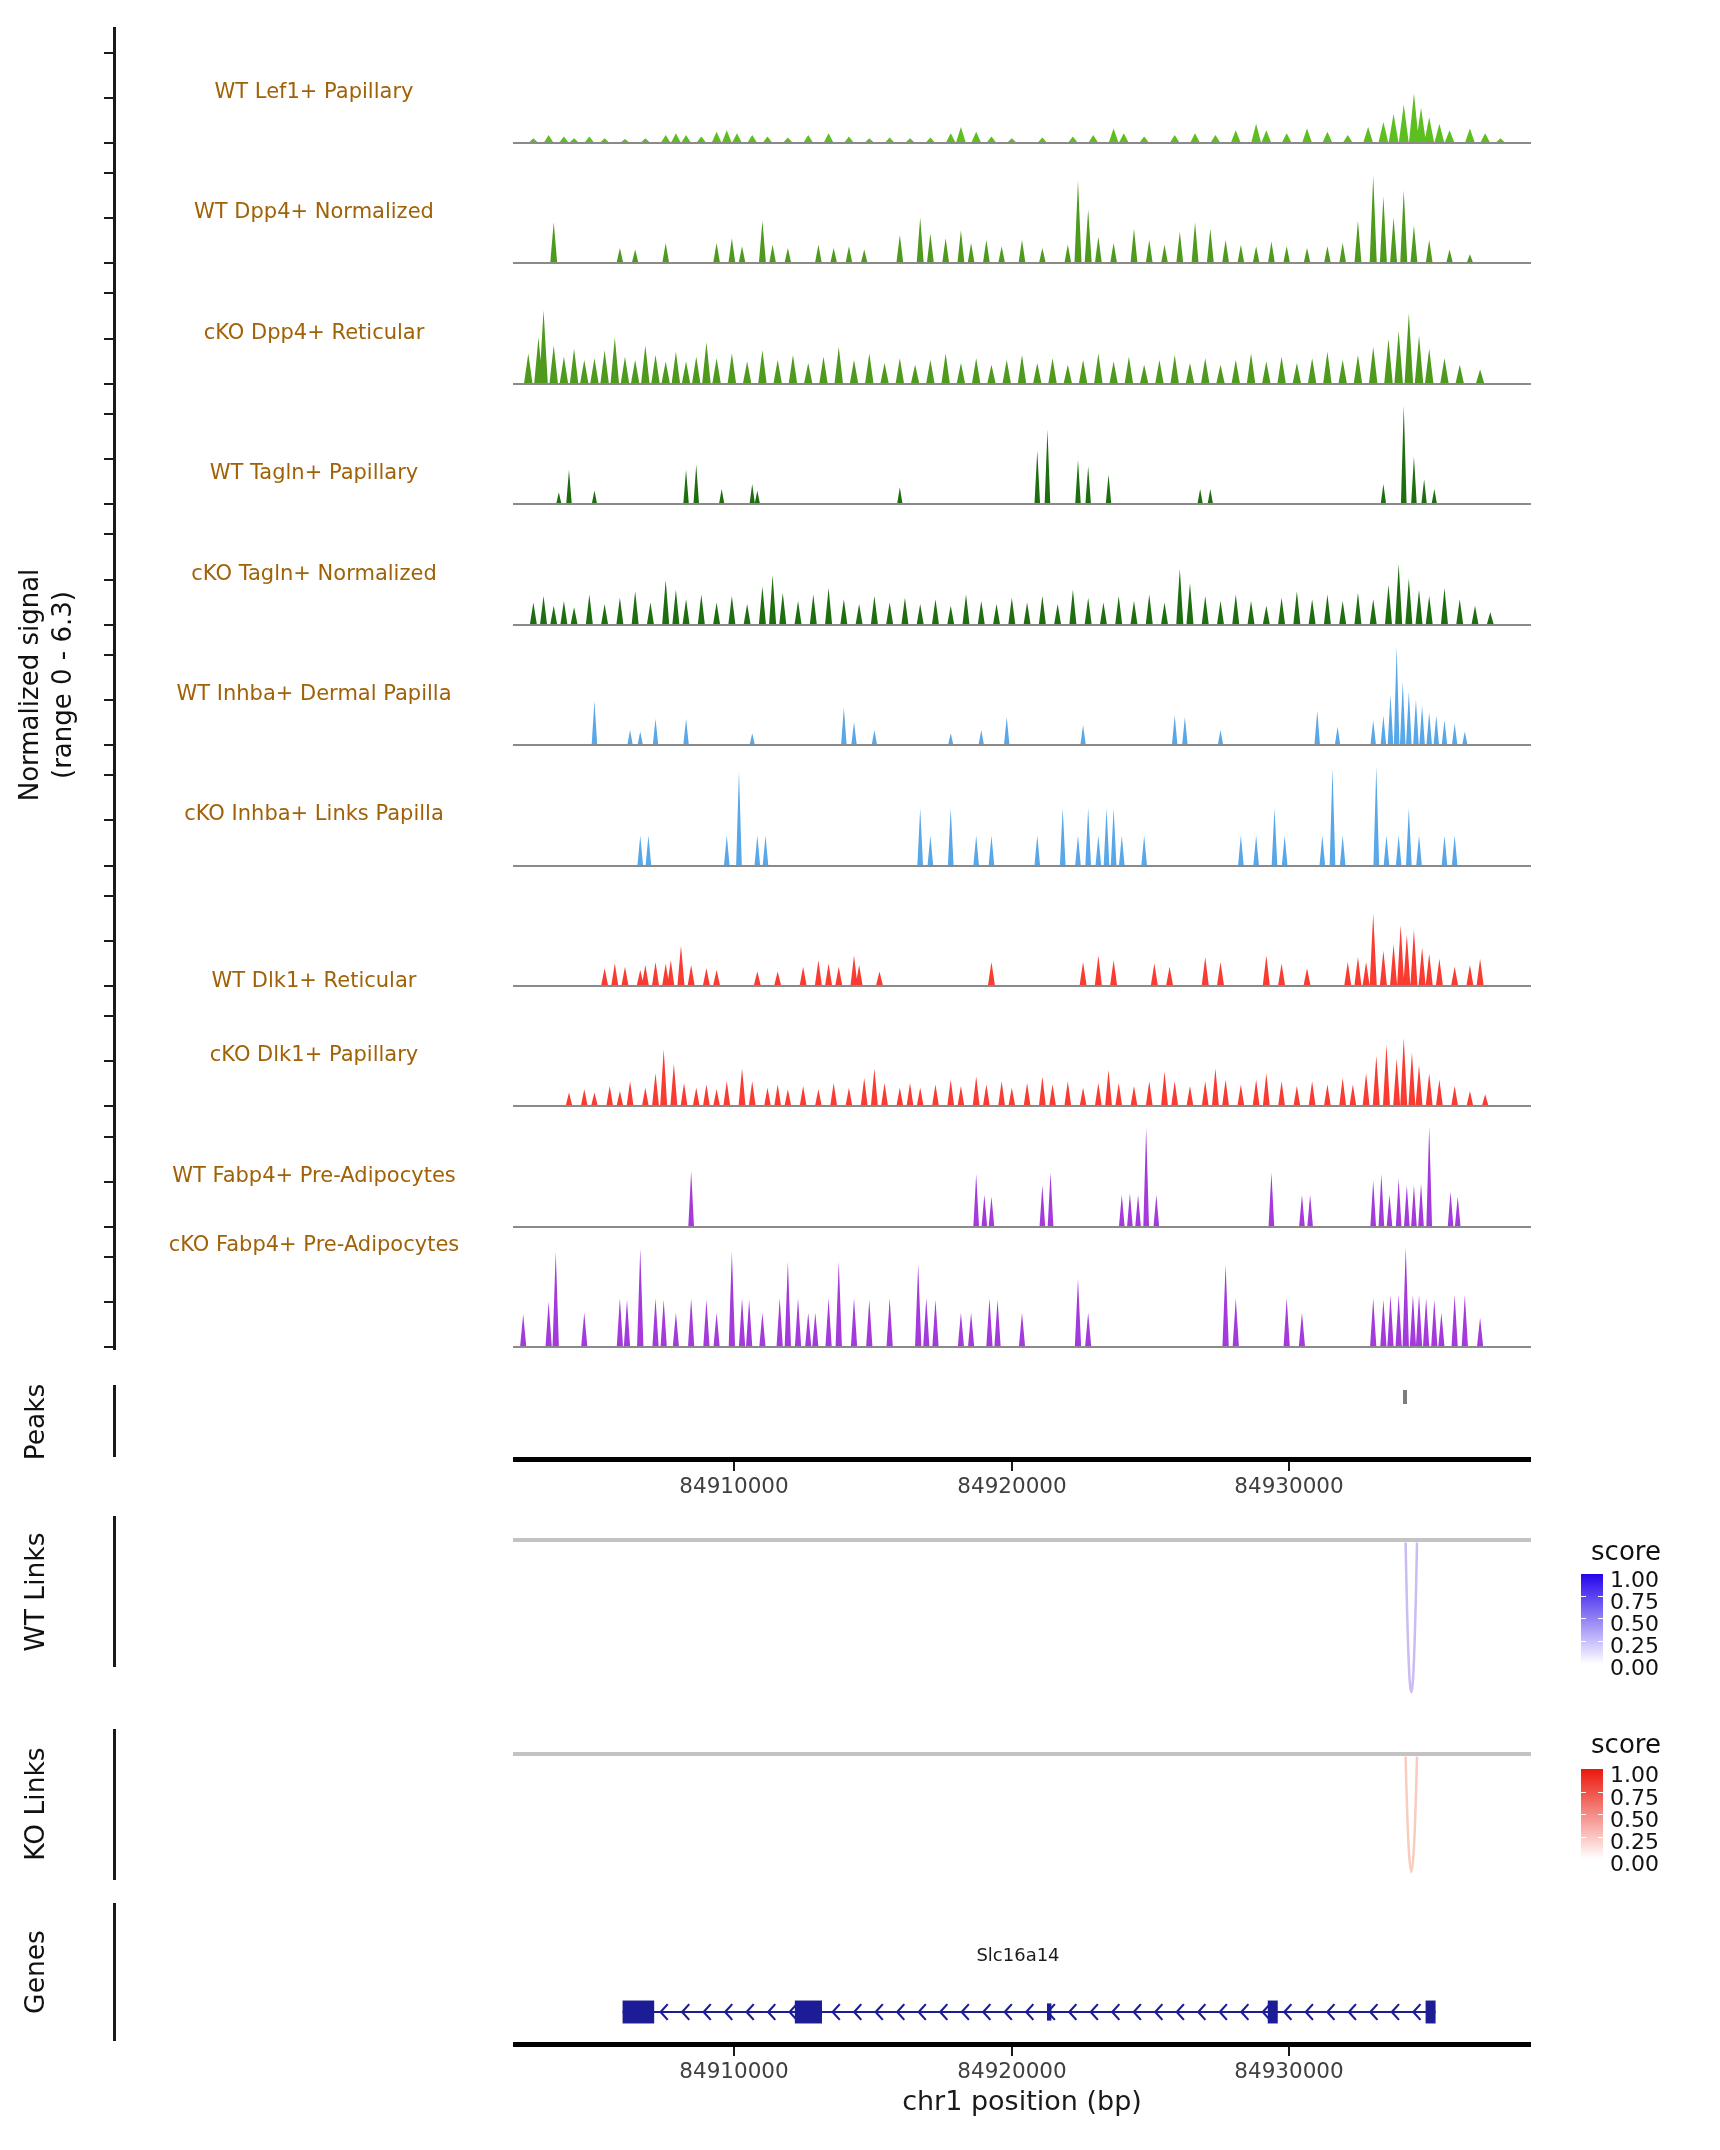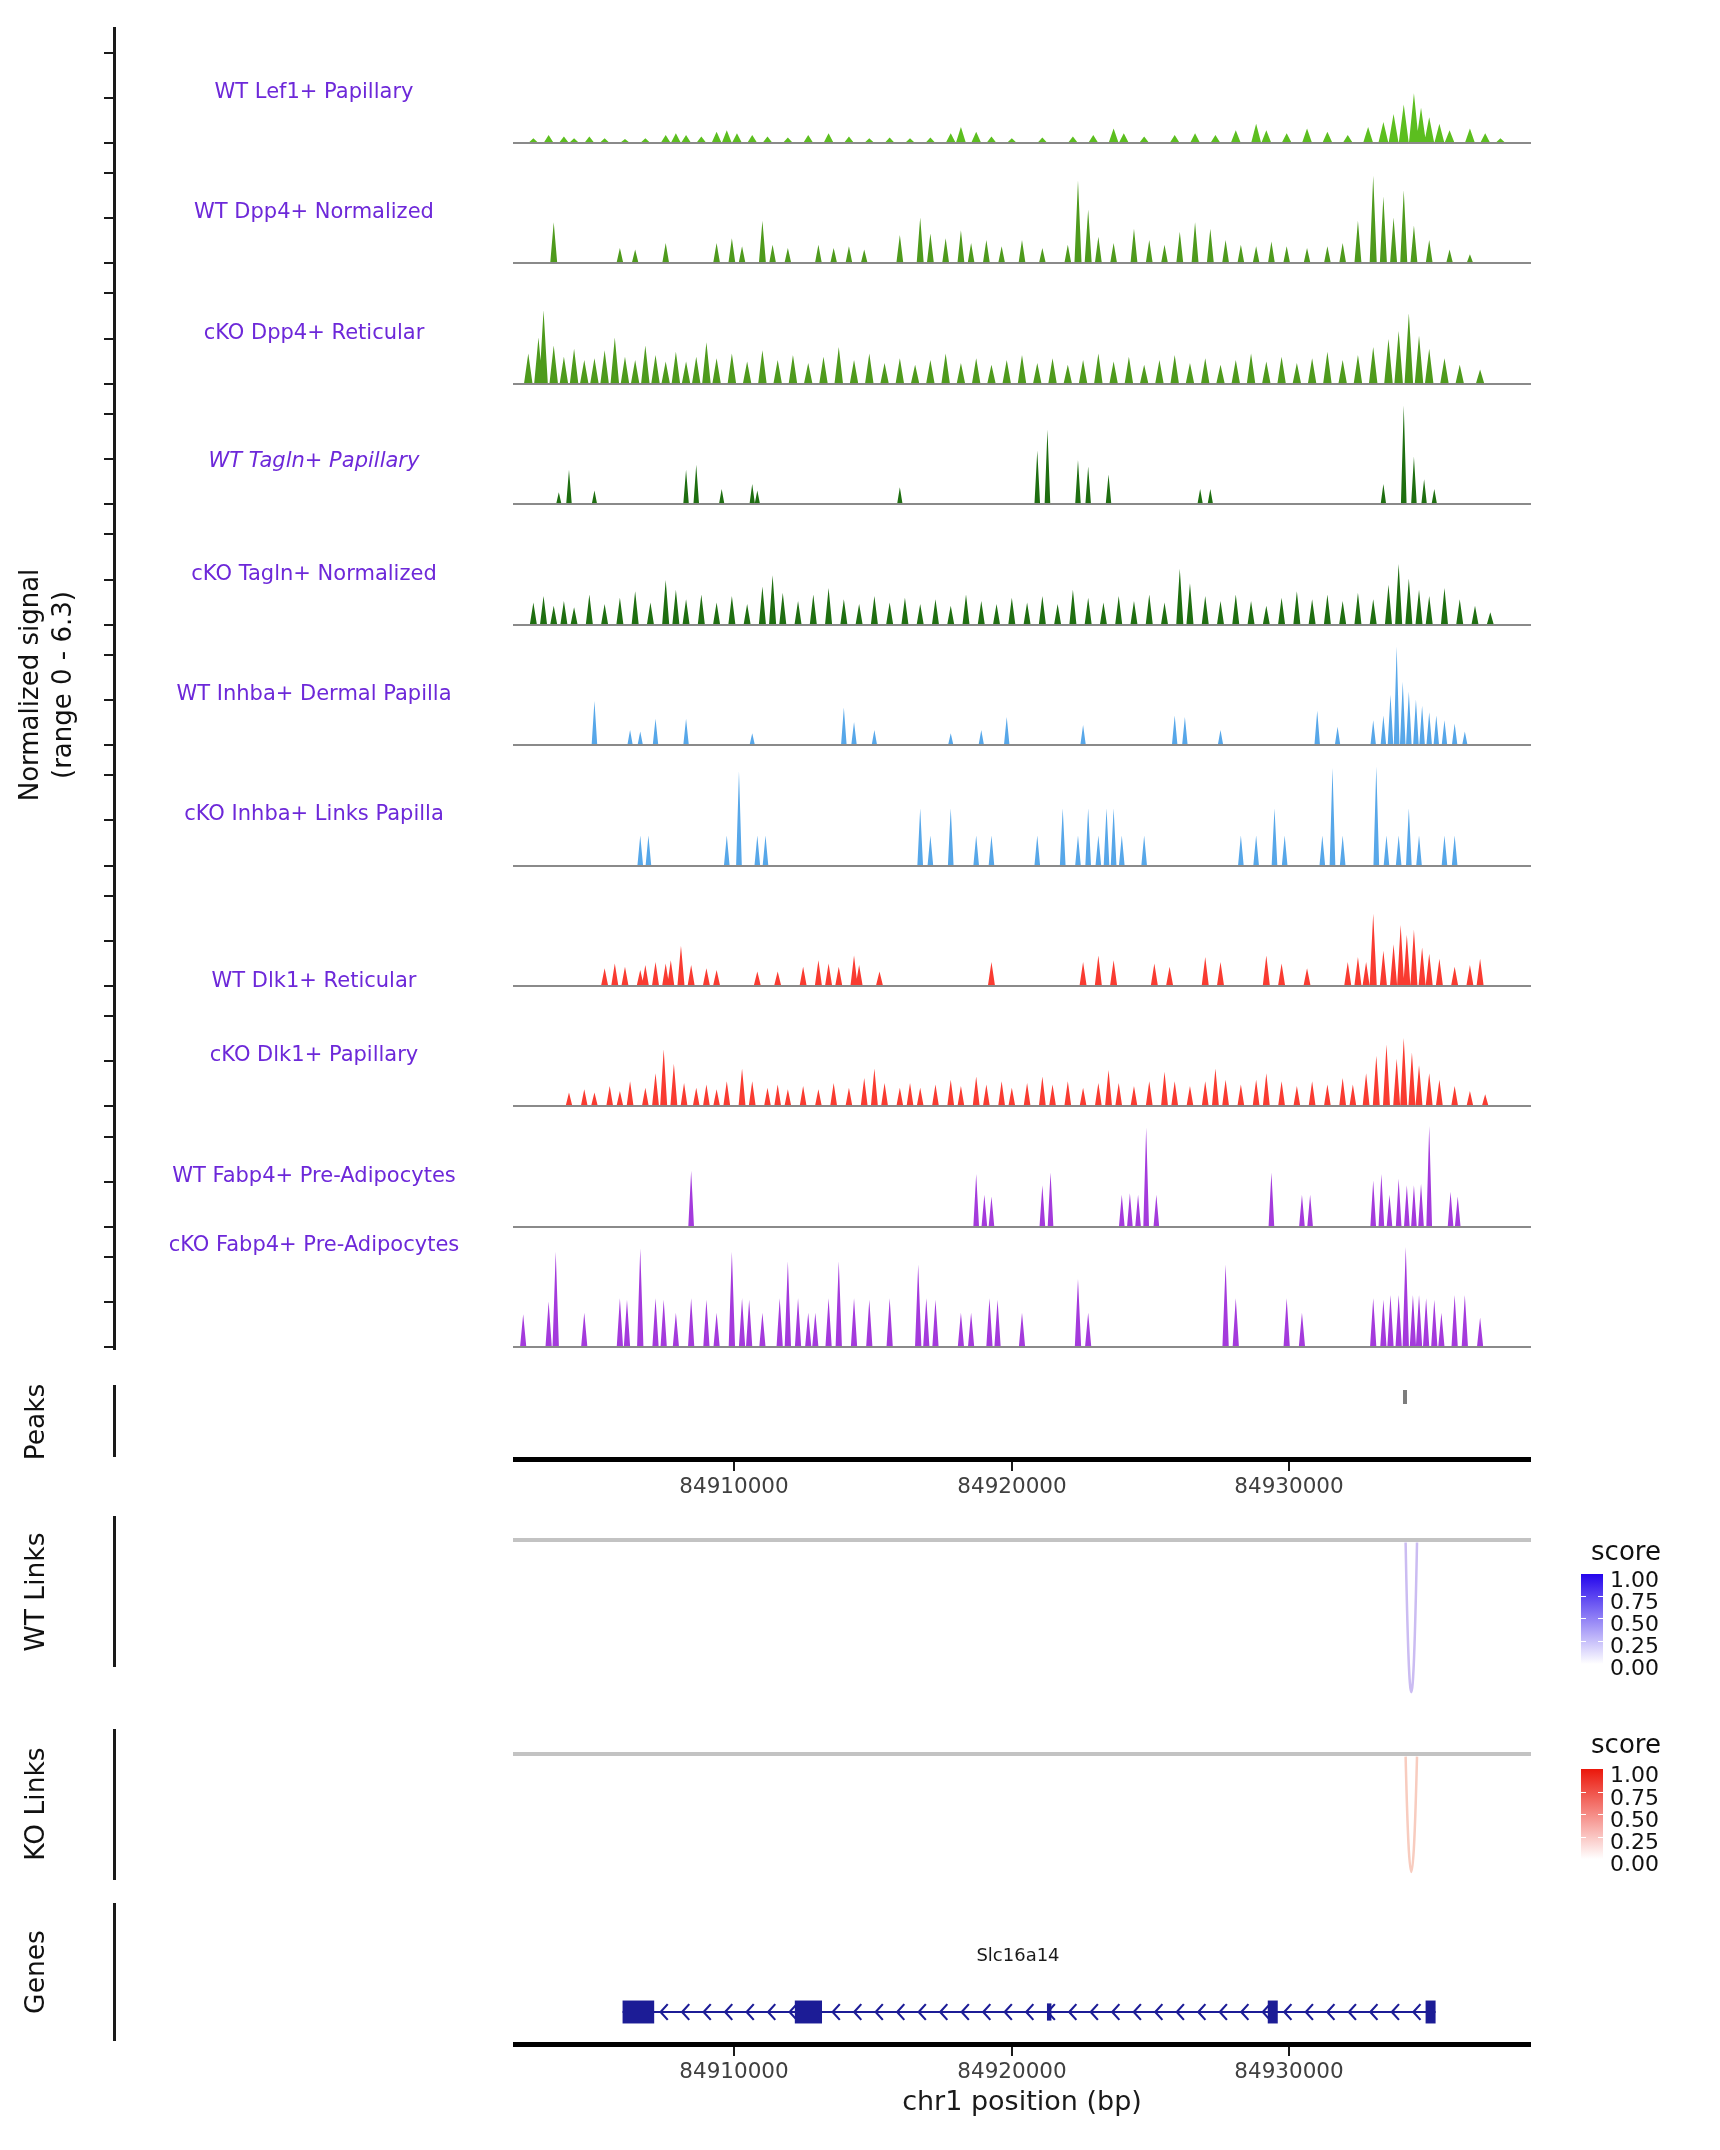--- a/index.html
+++ b/index.html
@@ -5,21 +5,21 @@
   html,body{margin:0;padding:0;background:#ffffff;}
   #canvas{position:relative;width:1721px;height:2151px;background:#ffffff;overflow:hidden;
           font-family:"DejaVu Sans","Liberation Sans",sans-serif;}
   .abs{position:absolute;}
   .vline{position:absolute;background:#1a1a1a;}
   .ytick{position:absolute;width:10.8px;height:2.2px;background:#1a1a1a;}
   .rotlabel{position:absolute;color:#111111;font-size:26.5px;white-space:nowrap;
             transform:translate(-50%,-50%) rotate(-90deg);}
   .ylabel2{position:absolute;color:#111111;font-size:26px;line-height:33px;text-align:center;
            white-space:nowrap;transform:translate(-50%,-50%) rotate(-90deg);}
-  .track-label{position:absolute;left:115px;width:398px;text-align:center;color:#6d28d9;
+  .track-label{position:absolute;left:115px;width:398px;text-align:center;color:#a16207;
                font-size:21px;white-space:nowrap;}
   .baseline{position:absolute;left:513px;width:1018px;height:2.2px;background:#8a8a8a;}
   .track-svg{position:absolute;left:513px;width:1018px;height:104px;}
   .gaxis{position:absolute;left:513px;width:1018px;height:5px;background:#000000;}
   .gtick{position:absolute;width:2.2px;height:9.3px;background:#1a1a1a;}
   .gticklabel{position:absolute;transform:translateX(-50%);color:#3f3f3f;font-size:21.5px;white-space:nowrap;}
   .linkline{position:absolute;left:513px;width:1018px;height:3.6px;background:#c3c3c3;}
   .legend-title{position:absolute;width:100px;text-align:center;color:#111111;font-size:26px;}
   .legend-bar{position:absolute;width:21.5px;height:90px;}
   .legend-tick{position:absolute;color:#111111;font-size:22px;transform:translateY(-50%);white-space:nowrap;}
@@ -83,21 +83,21 @@
       <div class="track-label" style="top: 199px;">WT Dpp4+ Normalized</div>
       <svg class="track-svg" width="1018" height="104" style="top: 160px;" viewBox="0 0 1420 145">
         <path d="M0,145 L51.8,145 L56.8,86.8 L61.8,145 L144.1,145 L149.1,122.6 L154.1,145 L165.4,145 L170.4,124.9 L175.4,145 L208.0,145 L213.0,115.9 L218.0,145 L279.0,145 L284.0,115.9 L289.0,145 L300.3,145 L305.3,109.2 L310.3,145 L314.5,145 L319.5,120.4 L324.5,145 L342.9,145 L347.9,84.6 L352.9,145 L357.1,145 L362.1,118.1 L367.1,145 L378.4,145 L383.4,122.6 L388.4,145 L421.0,145 L426.0,118.1 L431.0,145 L442.3,145 L447.3,122.6 L452.3,145 L463.6,145 L468.6,120.4 L473.6,145 L484.9,145 L489.9,124.9 L494.9,145 L534.6,145 L539.6,104.7 L544.6,145 L563.0,145 L568.0,80.1 L573.0,145 L577.2,145 L582.2,102.5 L587.2,145 L598.5,145 L603.5,109.2 L608.5,145 L619.8,145 L624.8,98.0 L629.8,145 L634.0,145 L639.0,115.9 L644.0,145 L655.3,145 L660.3,111.4 L665.3,145 L676.6,145 L681.6,120.4 L686.6,145 L705.0,145 L710.0,111.4 L715.0,145 L733.4,145 L738.4,122.6 L743.4,145 L768.9,145 L773.9,118.1 L778.9,145 L783.1,145 L788.1,28.6 L793.1,145 L797.3,145 L802.3,68.9 L807.3,145 L811.5,145 L816.5,107.0 L821.5,145 L832.8,145 L837.8,115.9 L842.8,145 L861.2,145 L866.2,95.8 L871.2,145 L882.5,145 L887.5,111.4 L892.5,145 L903.8,145 L908.8,118.1 L913.8,145 L925.1,145 L930.1,100.2 L935.1,145 L946.4,145 L951.4,86.8 L956.4,145 L967.7,145 L972.7,95.8 L977.7,145 L989.0,145 L994.0,111.4 L999.0,145 L1010.3,145 L1015.3,118.1 L1020.3,145 L1031.6,145 L1036.6,120.4 L1041.6,145 L1052.9,145 L1057.9,113.7 L1062.9,145 L1074.2,145 L1079.2,120.4 L1084.2,145 L1102.6,145 L1107.6,122.6 L1112.6,145 L1131.0,145 L1136.0,120.4 L1141.0,145 L1152.3,145 L1157.3,115.9 L1162.3,145 L1173.6,145 L1178.6,84.6 L1183.6,145 L1194.9,145 L1199.9,21.9 L1204.9,145 L1209.1,145 L1214.1,51.0 L1219.1,145 L1223.3,145 L1228.3,80.1 L1233.3,145 L1237.5,145 L1242.5,42.0 L1247.5,145 L1251.7,145 L1256.7,91.3 L1261.7,145 L1273.0,145 L1278.0,111.4 L1283.0,145 L1301.4,145 L1306.4,124.9 L1311.4,145 L1329.8,145 L1334.8,131.6 L1339.8,145 L1420,145 Z" fill="#4e9a1c"></path>
       </svg>
       <div class="baseline" style="top: 262px;"></div>
       <div class="track-label" style="top: 320px;">cKO Dpp4+ Reticular</div>
       <svg class="track-svg" width="1018" height="104" style="top: 280px;" viewBox="0 0 1420 145">
         <path d="M0,145 L15.3,145 L21.3,102.5 L27.3,145 L29.5,145 L35.5,80.1 L41.5,145 L36.6,145 L42.6,42.0 L48.6,145 L50.8,145 L56.8,91.3 L62.8,145 L65.0,145 L71.0,107.0 L77.0,145 L79.2,145 L85.2,95.8 L91.2,145 L93.4,145 L99.4,111.4 L105.4,145 L107.6,145 L113.6,109.2 L119.6,145 L121.8,145 L127.8,98.0 L133.8,145 L136.0,145 L142.0,80.1 L148.0,145 L150.2,145 L156.2,107.0 L162.2,145 L164.4,145 L170.4,111.4 L176.4,145 L178.6,145 L184.6,91.3 L190.6,145 L192.8,145 L198.8,104.7 L204.8,145 L207.0,145 L213.0,113.7 L219.0,145 L221.2,145 L227.2,100.2 L233.2,145 L235.4,145 L241.4,113.7 L247.4,145 L249.6,145 L255.6,107.0 L261.6,145 L263.8,145 L269.8,86.8 L275.8,145 L278.0,145 L284.0,109.2 L290.0,145 L299.3,145 L305.3,102.5 L311.3,145 L320.6,145 L326.6,113.7 L332.6,145 L341.9,145 L347.9,98.0 L353.9,145 L363.2,145 L369.2,111.4 L375.2,145 L384.5,145 L390.5,104.7 L396.5,145 L405.8,145 L411.8,115.9 L417.8,145 L427.1,145 L433.1,107.0 L439.1,145 L448.4,145 L454.4,93.5 L460.4,145 L469.7,145 L475.7,111.4 L481.7,145 L491.0,145 L497.0,102.5 L503.0,145 L512.3,145 L518.3,115.9 L524.3,145 L533.6,145 L539.6,109.2 L545.6,145 L554.9,145 L560.9,118.1 L566.9,145 L576.2,145 L582.2,111.4 L588.2,145 L597.5,145 L603.5,102.5 L609.5,145 L618.8,145 L624.8,115.9 L630.8,145 L640.1,145 L646.1,109.2 L652.1,145 L661.4,145 L667.4,118.1 L673.4,145 L682.7,145 L688.7,111.4 L694.7,145 L704.0,145 L710.0,104.7 L716.0,145 L725.3,145 L731.3,115.9 L737.3,145 L746.6,145 L752.6,109.2 L758.6,145 L767.9,145 L773.9,118.1 L779.9,145 L789.2,145 L795.2,111.4 L801.2,145 L810.5,145 L816.5,102.5 L822.5,145 L831.8,145 L837.8,113.7 L843.8,145 L853.1,145 L859.1,107.0 L865.1,145 L874.4,145 L880.4,118.1 L886.4,145 L895.7,145 L901.7,111.4 L907.7,145 L917.0,145 L923.0,104.7 L929.0,145 L938.3,145 L944.3,115.9 L950.3,145 L959.6,145 L965.6,109.2 L971.6,145 L980.9,145 L986.9,118.1 L992.9,145 L1002.2,145 L1008.2,111.4 L1014.2,145 L1023.5,145 L1029.5,102.5 L1035.5,145 L1044.8,145 L1050.8,113.7 L1056.8,145 L1066.1,145 L1072.1,107.0 L1078.1,145 L1087.4,145 L1093.4,115.9 L1099.4,145 L1108.7,145 L1114.7,109.2 L1120.7,145 L1130.0,145 L1136.0,100.2 L1142.0,145 L1151.3,145 L1157.3,111.4 L1163.3,145 L1172.6,145 L1178.6,104.7 L1184.6,145 L1193.9,145 L1199.9,93.5 L1205.9,145 L1215.2,145 L1221.2,82.3 L1227.2,145 L1229.4,145 L1235.4,71.1 L1241.4,145 L1243.6,145 L1249.6,46.5 L1255.6,145 L1257.8,145 L1263.8,77.9 L1269.8,145 L1272.0,145 L1278.0,95.8 L1284.0,145 L1293.3,145 L1299.3,109.2 L1305.3,145 L1314.6,145 L1320.6,118.1 L1326.6,145 L1343.0,145 L1349.0,124.9 L1355.0,145 L1420,145 Z" fill="#4e9a1c"></path>
       </svg>
       <div class="baseline" style="top: 383px;"></div>
-      <div class="track-label" style="top: 448px; font-style: italic;">WT Tagln+ Papillary</div>
+      <div class="track-label" style="top: 460px;">WT Tagln+ Papillary</div>
       <svg class="track-svg" width="1018" height="104" style="top: 401px;" viewBox="0 0 1420 145">
         <path d="M0,145 L59.9,145 L63.9,127.1 L67.9,145 L74.1,145 L78.1,95.8 L82.1,145 L109.6,145 L113.6,124.9 L117.6,145 L237.4,145 L241.4,95.8 L245.4,145 L251.6,145 L255.6,89.0 L259.6,145 L287.1,145 L291.1,122.6 L295.1,145 L329.7,145 L333.7,115.9 L337.7,145 L336.8,145 L340.8,124.9 L344.8,145 L535.6,145 L539.6,120.4 L543.6,145 L727.3,145 L731.3,68.9 L735.3,145 L741.5,145 L745.5,39.8 L749.5,145 L784.1,145 L788.1,82.3 L792.1,145 L798.3,145 L802.3,91.3 L806.3,145 L826.7,145 L830.7,102.5 L834.7,145 L954.5,145 L958.5,122.6 L962.5,145 L968.7,145 L972.7,122.6 L976.7,145 L1210.1,145 L1214.1,115.9 L1218.1,145 L1238.5,145 L1242.5,6.2 L1246.5,145 L1252.7,145 L1256.7,77.9 L1260.7,145 L1266.9,145 L1270.9,109.2 L1274.9,145 L1281.1,145 L1285.1,122.6 L1289.1,145 L1420,145 Z" fill="#1e6e10"></path>
       </svg>
       <div class="baseline" style="top: 503px;"></div>
       <div class="track-label" style="top: 561px;">cKO Tagln+ Normalized</div>
       <svg class="track-svg" width="1018" height="104" style="top: 521px;" viewBox="0 0 1420 145">
         <path d="M0,145 L23.4,145 L28.4,113.7 L33.4,145 L37.6,145 L42.6,104.7 L47.6,145 L51.8,145 L56.8,118.1 L61.8,145 L66.0,145 L71.0,111.4 L76.0,145 L80.2,145 L85.2,120.4 L90.2,145 L101.5,145 L106.5,102.5 L111.5,145 L122.8,145 L127.8,115.9 L132.8,145 L144.1,145 L149.1,107.0 L154.1,145 L165.4,145 L170.4,98.0 L175.4,145 L186.7,145 L191.7,113.7 L196.7,145 L208.0,145 L213.0,82.3 L218.0,145 L222.2,145 L227.2,95.8 L232.2,145 L236.4,145 L241.4,109.2 L246.4,145 L257.7,145 L262.7,102.5 L267.7,145 L279.0,145 L284.0,113.7 L289.0,145 L300.3,145 L305.3,104.7 L310.3,145 L321.6,145 L326.6,115.9 L331.6,145 L342.9,145 L347.9,91.3 L352.9,145 L357.1,145 L362.1,75.6 L367.1,145 L371.3,145 L376.3,100.2 L381.3,145 L392.6,145 L397.6,111.4 L402.6,145 L413.9,145 L418.9,102.5 L423.9,145 L435.2,145 L440.2,93.5 L445.2,145 L456.5,145 L461.5,109.2 L466.5,145 L477.8,145 L482.8,115.9 L487.8,145 L499.1,145 L504.1,104.7 L509.1,145 L520.4,145 L525.4,113.7 L530.4,145 L541.7,145 L546.7,107.0 L551.7,145 L563.0,145 L568.0,115.9 L573.0,145 L584.3,145 L589.3,109.2 L594.3,145 L605.6,145 L610.6,118.1 L615.6,145 L626.9,145 L631.9,102.5 L636.9,145 L648.2,145 L653.2,111.4 L658.2,145 L669.5,145 L674.5,115.9 L679.5,145 L690.8,145 L695.8,107.0 L700.8,145 L712.1,145 L717.1,113.7 L722.1,145 L733.4,145 L738.4,104.7 L743.4,145 L754.7,145 L759.7,115.9 L764.7,145 L776.0,145 L781.0,95.8 L786.0,145 L797.3,145 L802.3,107.0 L807.3,145 L818.6,145 L823.6,113.7 L828.6,145 L839.9,145 L844.9,104.7 L849.9,145 L861.2,145 L866.2,111.4 L871.2,145 L882.5,145 L887.5,102.5 L892.5,145 L903.8,145 L908.8,113.7 L913.8,145 L925.1,145 L930.1,66.7 L935.1,145 L939.3,145 L944.3,86.8 L949.3,145 L960.6,145 L965.6,104.7 L970.6,145 L981.9,145 L986.9,111.4 L991.9,145 L1003.2,145 L1008.2,102.5 L1013.2,145 L1024.5,145 L1029.5,111.4 L1034.5,145 L1045.8,145 L1050.8,118.1 L1055.8,145 L1067.1,145 L1072.1,107.0 L1077.1,145 L1088.4,145 L1093.4,98.0 L1098.4,145 L1109.7,145 L1114.7,109.2 L1119.7,145 L1131.0,145 L1136.0,102.5 L1141.0,145 L1152.3,145 L1157.3,111.4 L1162.3,145 L1173.6,145 L1178.6,100.2 L1183.6,145 L1194.9,145 L1199.9,109.2 L1204.9,145 L1216.2,145 L1221.2,89.0 L1226.2,145 L1230.4,145 L1235.4,60.0 L1240.4,145 L1244.6,145 L1249.6,80.1 L1254.6,145 L1258.8,145 L1263.8,95.8 L1268.8,145 L1273.0,145 L1278.0,104.7 L1283.0,145 L1294.3,145 L1299.3,93.5 L1304.3,145 L1315.6,145 L1320.6,109.2 L1325.6,145 L1336.9,145 L1341.9,118.1 L1346.9,145 L1358.2,145 L1363.2,127.1 L1368.2,145 L1420,145 Z" fill="#1e6e10"></path>
       </svg>
       <div class="baseline" style="top: 624px;"></div>
       <div class="track-label" style="top: 681px;">WT Inhba+ Dermal Papilla</div>

